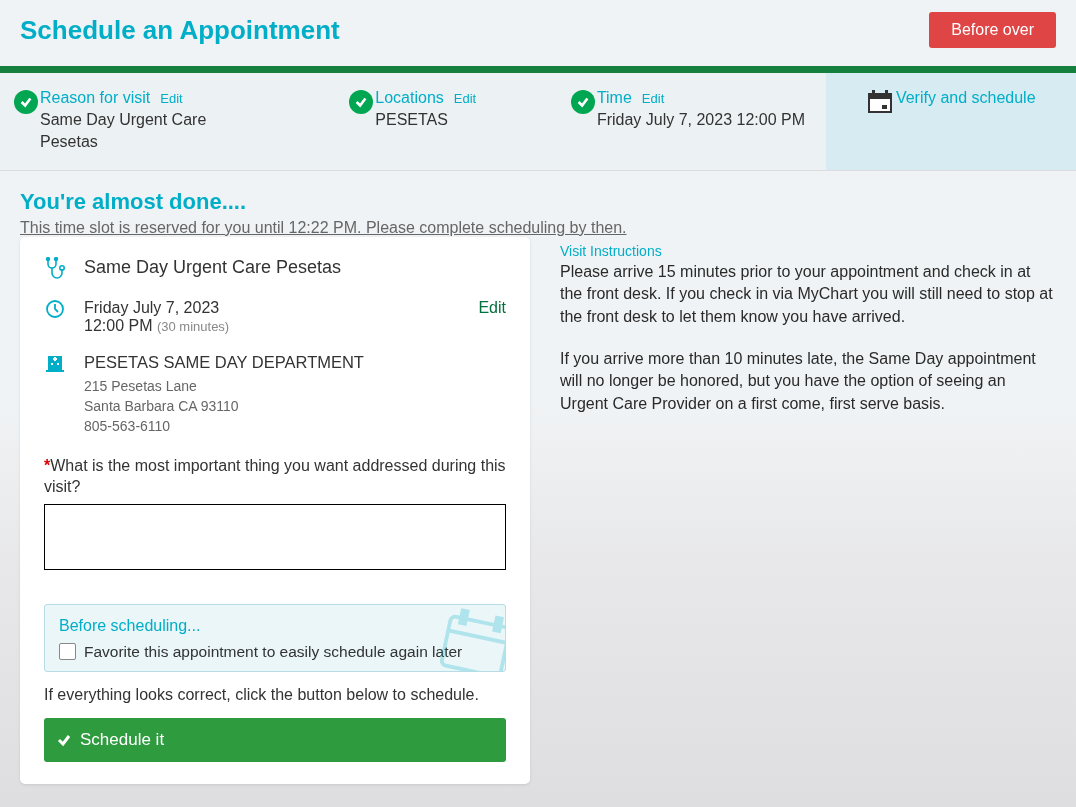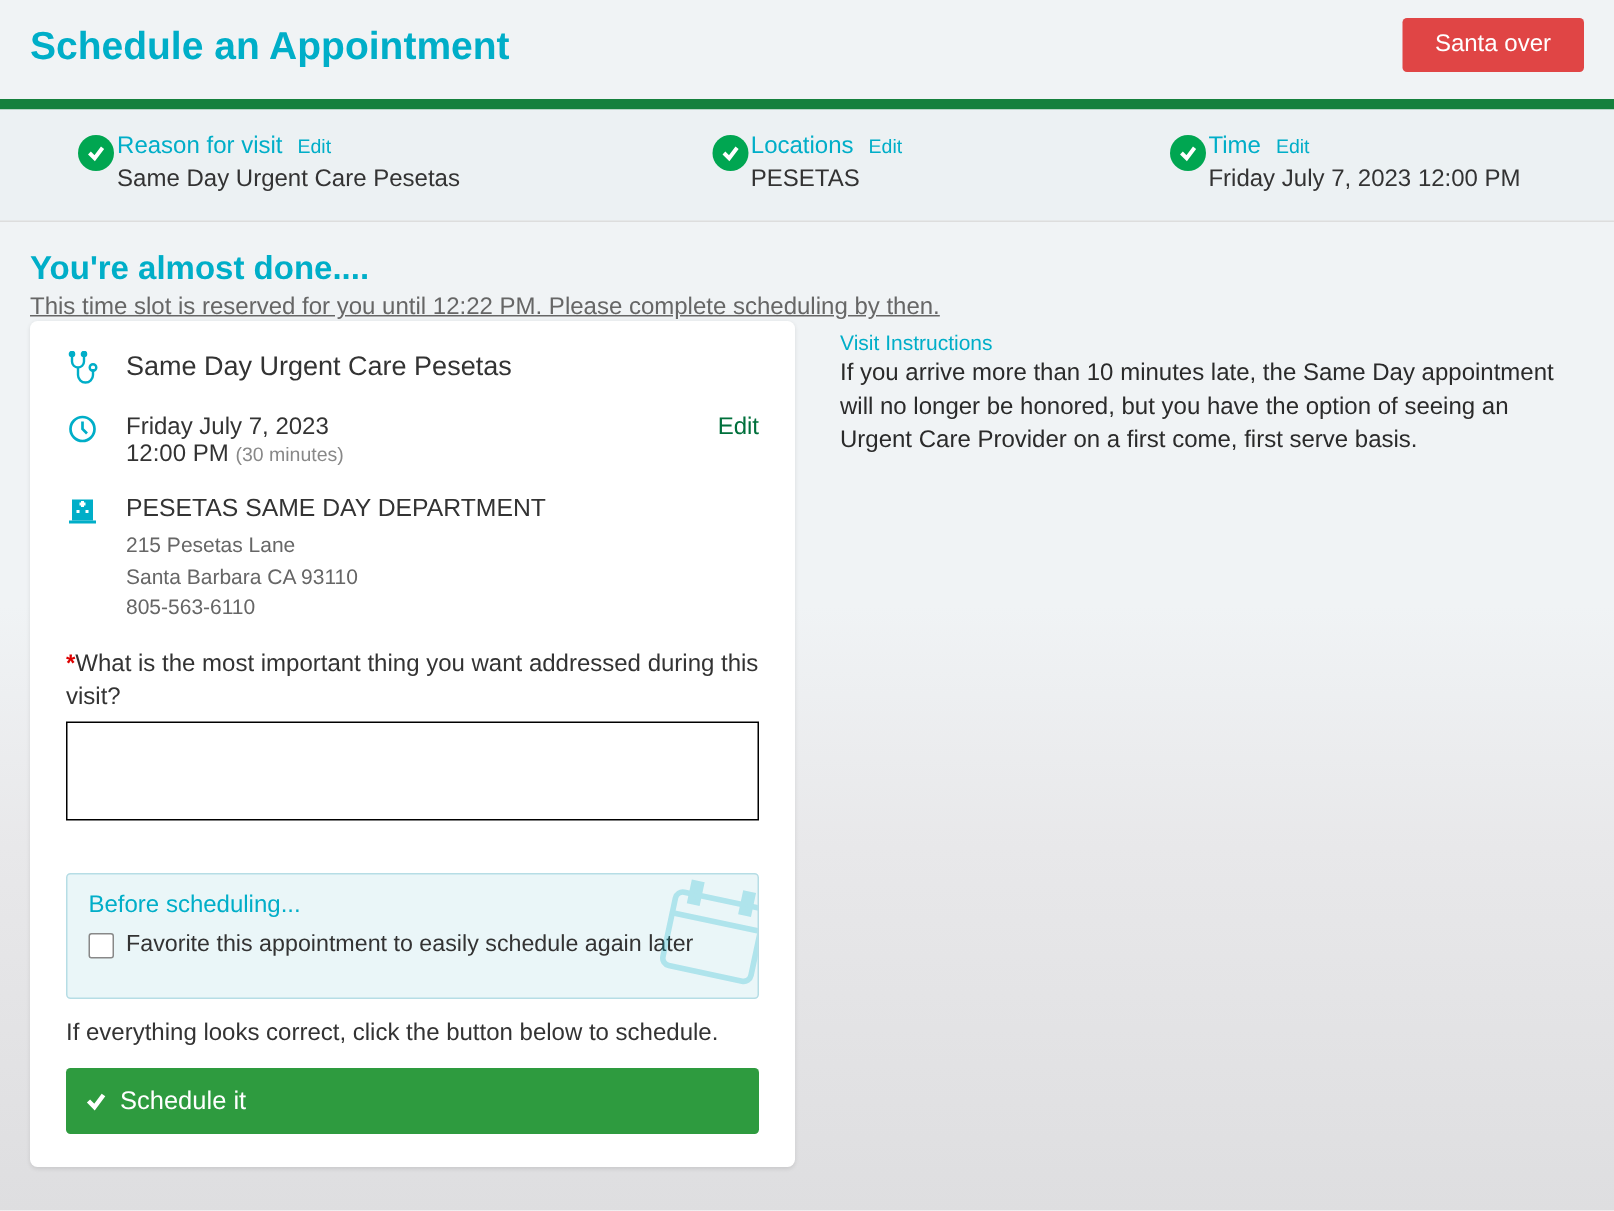--- a/index.html
+++ b/index.html
@@ -192,21 +192,21 @@
       border: 1.5px solid #000;
       padding: 6px 8px;
       font-size: 15px;
       font-family: inherit;
       resize: none;
     }
     .before-box {
       border: 1px solid #b6dde5;
       background: #eaf6f8;
       border-radius: 3px;
-      padding: 12px 14px 26px 14px;
+      padding: 12px 14px 10px 14px;
       margin-top: 30px;
       position: relative;
       overflow: hidden;
     }
     .before-title {
       color: #00aec8;
       font-size: 16px;
       font-weight: 500;
       margin-bottom: 8px;
     }
@@ -282,21 +282,21 @@
       display: flex;
       justify-content: space-between;
       align-items: flex-start;
     }
   </style>
 </head>
 <body>
 
 <div class="header-bar">
   <h1 class="page-title">Schedule an Appointment</h1>
-  <button class="start-over-btn">Santa over</button>
+  <button class="start-over-btn">Before over</button>
 </div>
 
 <div class="steps-bar">
   <div class="step">
     <div class="step-check">
       <svg viewBox="0 0 16 16">
           <polyline points="3,8 7,12 13,4"></polyline>
         </svg>
     </div>
     <div class="step-body">
@@ -326,20 +326,34 @@
       <svg viewBox="0 0 16 16">
           <polyline points="3,8 7,12 13,4"></polyline>
         </svg>
     </div>
     <div class="step-body">
       <div class="step-title-row">
         <span class="step-title">Time</span>
         <span class="step-edit">Edit</span>
       </div>
       <div class="step-val">Friday July 7, 2023 12:00 PM</div>
+    </div>
+  </div>
+  <div class="step step-active">
+    <div class="step-cal">
+      <svg viewBox="0 0 28 26" fill="#333">
+        <rect x="2" y="4" width="24" height="20" fill="#333"></rect>
+        <rect x="4" y="10" width="20" height="12" fill="#fff"></rect>
+        <rect x="6" y="1" width="3" height="5" fill="#333"></rect>
+        <rect x="19" y="1" width="3" height="5" fill="#333"></rect>
+        <rect x="16" y="16" width="5" height="4" fill="#333"></rect>
+      </svg>
+    </div>
+    <div class="step-body">
+      <span class="step-title">Verify and schedule</span>
     </div>
   </div>
 </div>
 
 <div class="main-area">
   <h2 class="almost-done">You're almost done....</h2>
   <p class="reserved-text">This time slot is reserved for you until 12:22 PM. Please complete scheduling by then.</p>
 
   <div class="two-col">
     <div class="card">
@@ -420,16 +434,17 @@
       <button class="schedule-btn">
         <svg viewBox="0 0 16 16">
             <polyline points="3,8 7,12 13,4"></polyline>
           </svg>
         <span>Schedule it</span>
       </button>
     </div>
 
     <div class="instructions-col">
       <h3 class="instr-title">Visit Instructions</h3>
+      <p class="instr-text">Please arrive 15 minutes prior to your appointment and check in at the front desk. If you check in via MyChart you will still need to stop at the front desk to let them know you have arrived.</p>
       <p class="instr-text">If you arrive more than 10 minutes late, the Same Day appointment will no longer be honored, but you have the option of seeing an Urgent Care Provider on a first come, first serve basis.</p>
     </div>
   </div>
 </div>
 
 </body></html>

